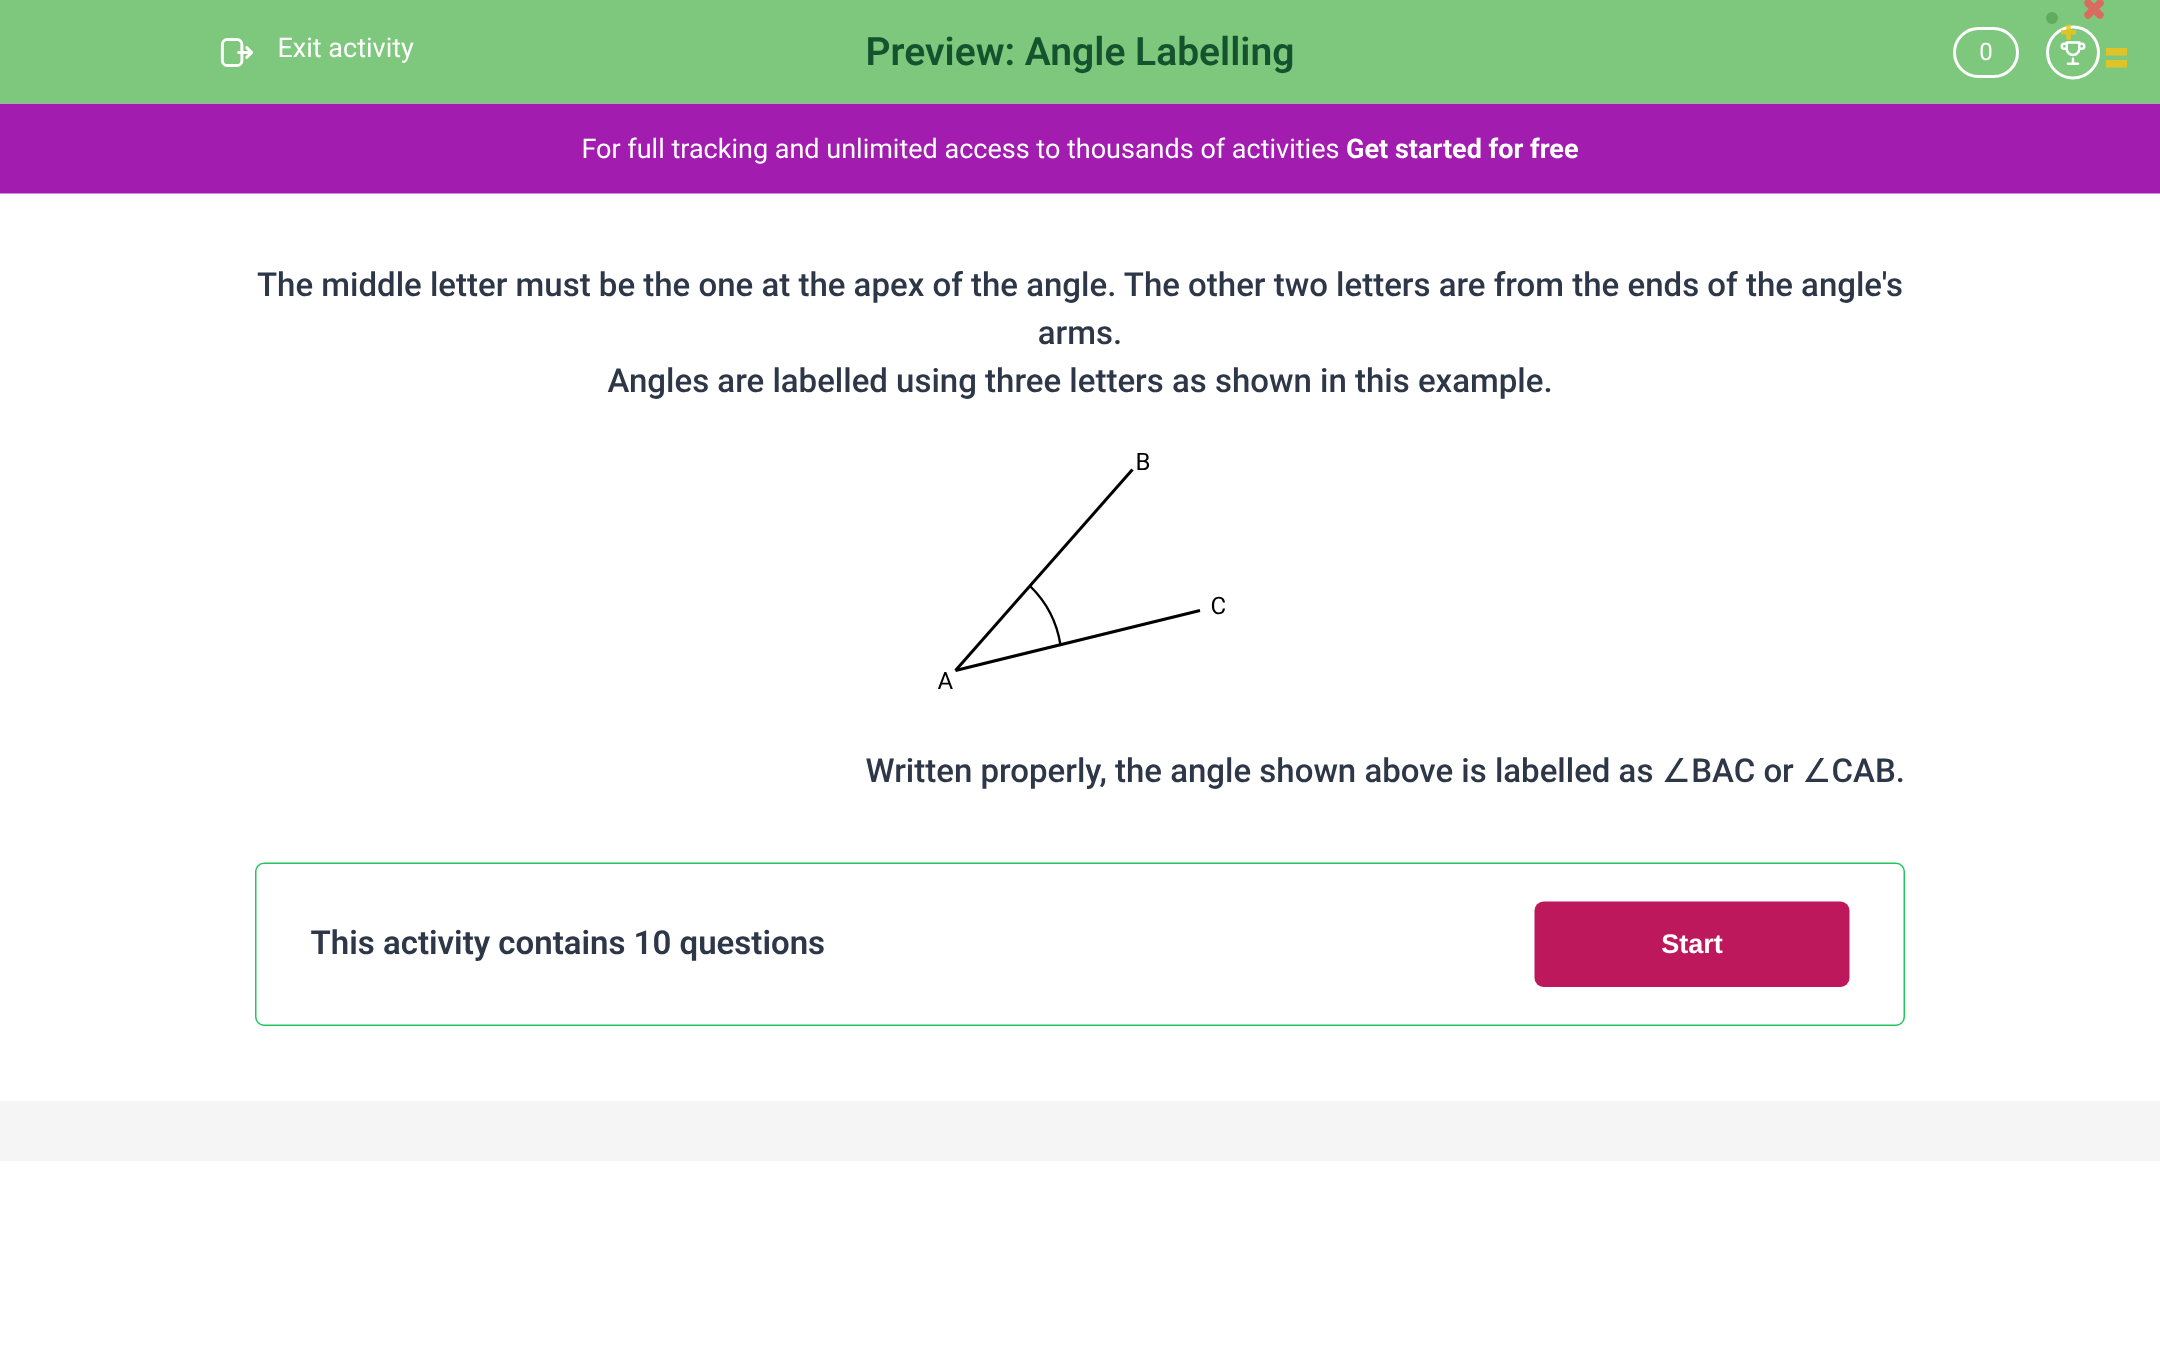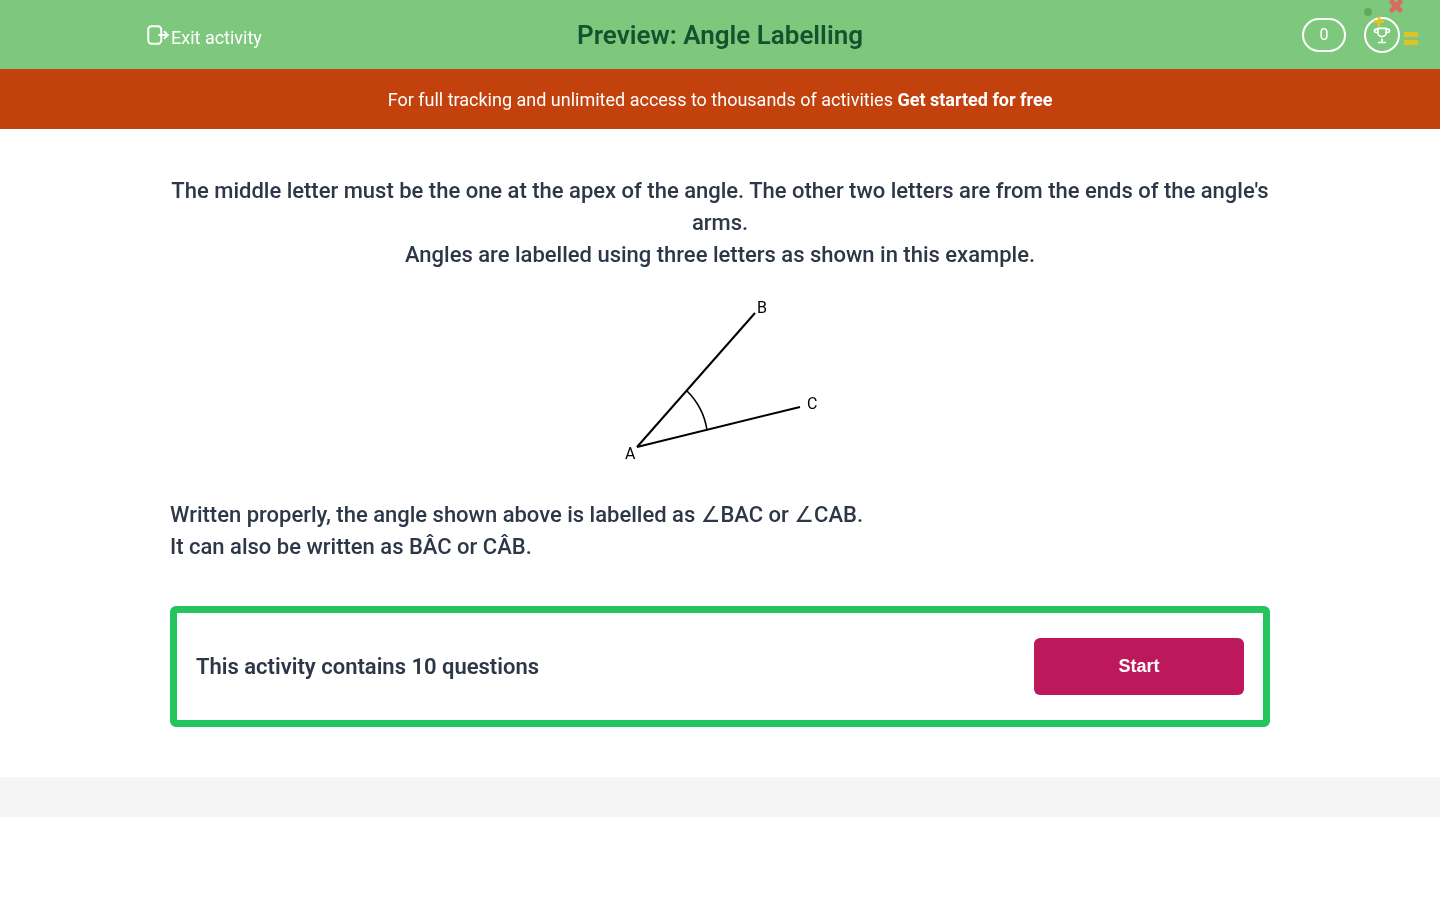--- a/index.html
+++ b/index.html
@@ -13,21 +13,22 @@
     .header {
       background: #7ec87e;
       height: 69px;
       display: flex;
       align-items: center;
       padding: 0 40px 0 145px;
       position: relative;
     }
     .exit-group {
       display: flex;
-      align-items: flex-end;
+      align-items: flex-start;
+      gap: 14px;
       cursor: pointer;
     }
     .exit-icon-svg { width: 26px; height: 26px; }
     .exit-text {
       color: #ffffff;
       font-size: 18px;
       font-weight: 400;
     }
     .page-title {
       position: absolute;
@@ -66,21 +67,21 @@
     .trophy-svg { width: 20px; height: 20px; }
     .deco {
       position: absolute;
       top: 0;
       right: 10px;
       width: 70px;
       height: 55px;
       opacity: 0.85;
     }
     .banner {
-      background: #c2410c;
+      background: #a21caf;
       height: 60px;
       display: flex;
       align-items: center;
       justify-content: center;
       color: #ffffff;
       font-size: 18px;
     }
     .banner strong { font-weight: 700; }
     .content {
       max-width: 1100px;
@@ -96,31 +97,31 @@
       margin-bottom: 28px;
     }
     .intro p { margin: 0; }
     .figure {
       display: flex;
       justify-content: center;
       margin: 20px 0 30px 0;
     }
     .angle-svg { width: 210px; height: 170px; }
     .label-explain {
-      text-align: left;
+      text-align: right;
       font-size: 22px;
       line-height: 1.45;
       color: #2d3748;
       font-weight: 500;
       margin-bottom: 44px;
     }
     .start-card {
-      border: 7px solid #22c55e;
+      border: 1px solid #22c55e;
       border-radius: 6px;
-      padding: 25px 19px;
+      padding: 25px 36px;
       display: flex;
       align-items: center;
       justify-content: space-between;
       margin: 0 0 50px 0;
     }
     .question-count {
       font-size: 22px;
       font-weight: 600;
       color: #2d3748;
     }
@@ -193,21 +194,20 @@
       <line x1="22" y1="148" x2="185" y2="108" stroke="#000" stroke-width="2"></line>
       <path d="M 72 92 A 70 70 0 0 1 92 131" fill="none" stroke="#000" stroke-width="1.6"></path>
       <text x="10" y="160" font-size="16" fill="#000">A</text>
       <text x="142" y="14" font-size="16" fill="#000">B</text>
       <text x="192" y="110" font-size="16" fill="#000">C</text>
     </svg>
   </div>
 
   <div class="label-explain">
     <p>Written properly, the angle shown above is labelled as ∠BAC or  ∠CAB.</p>
-    <p>It can also be written as BÂC or CÂB.</p>
   </div>
 
   <div class="start-card">
     <div class="question-count">This activity contains 10 questions</div>
     <button class="start-button">Start</button>
   </div>
 
 </main>
 
 <div class="footer-gap"></div>

